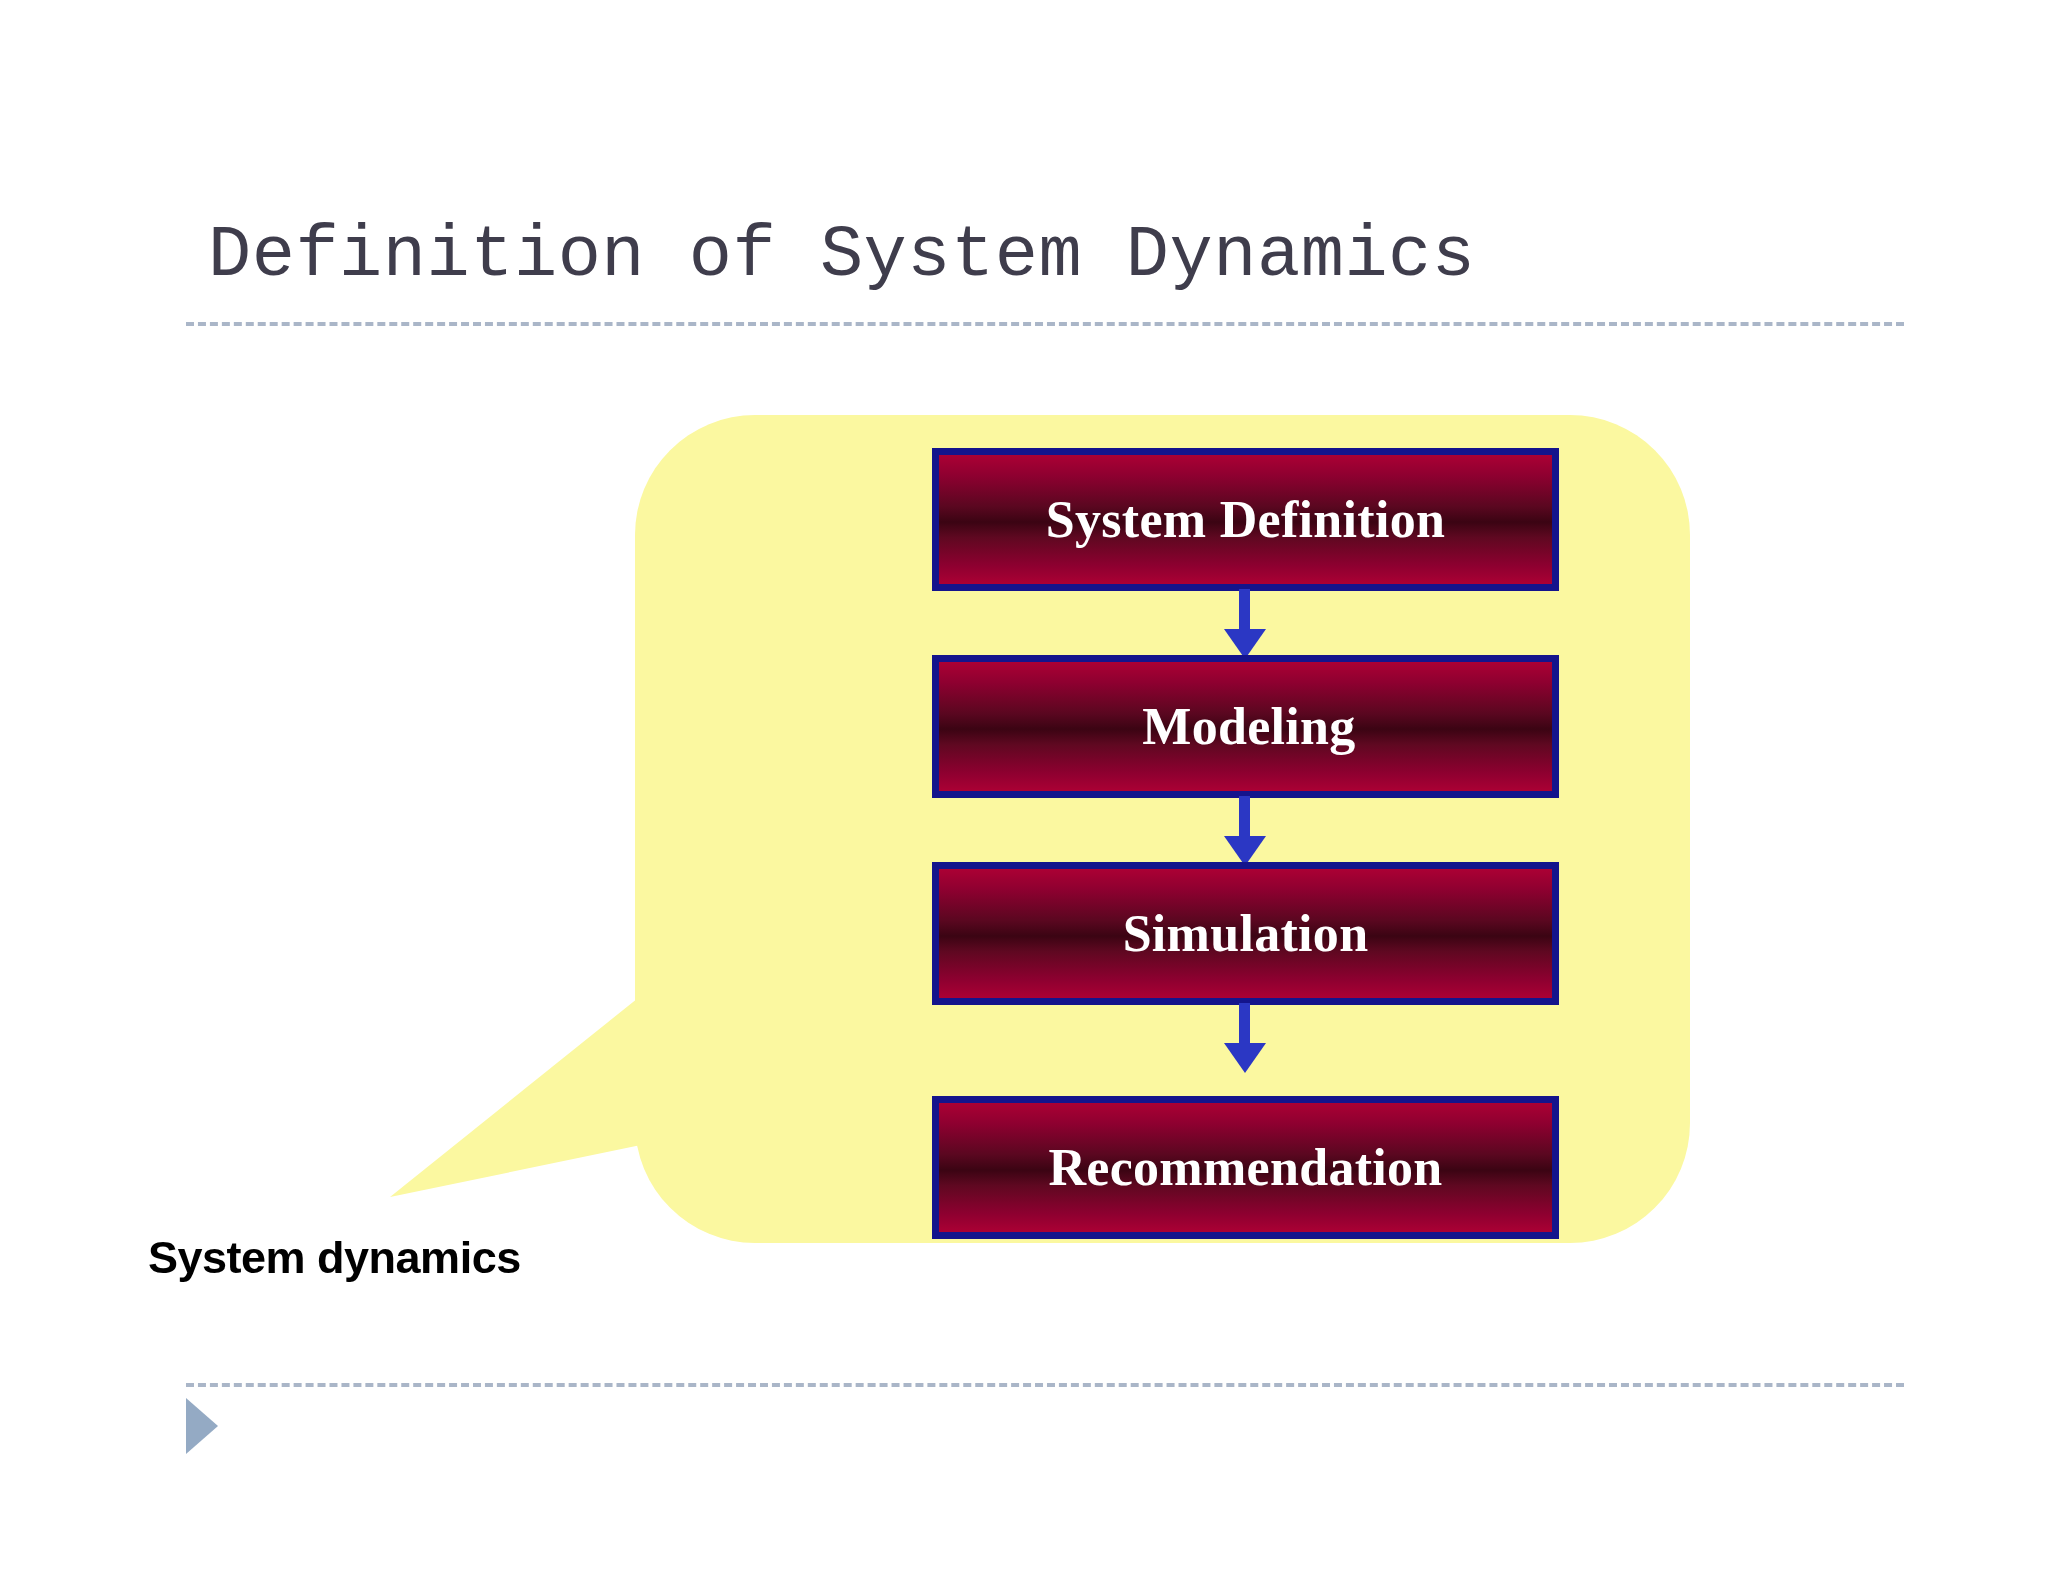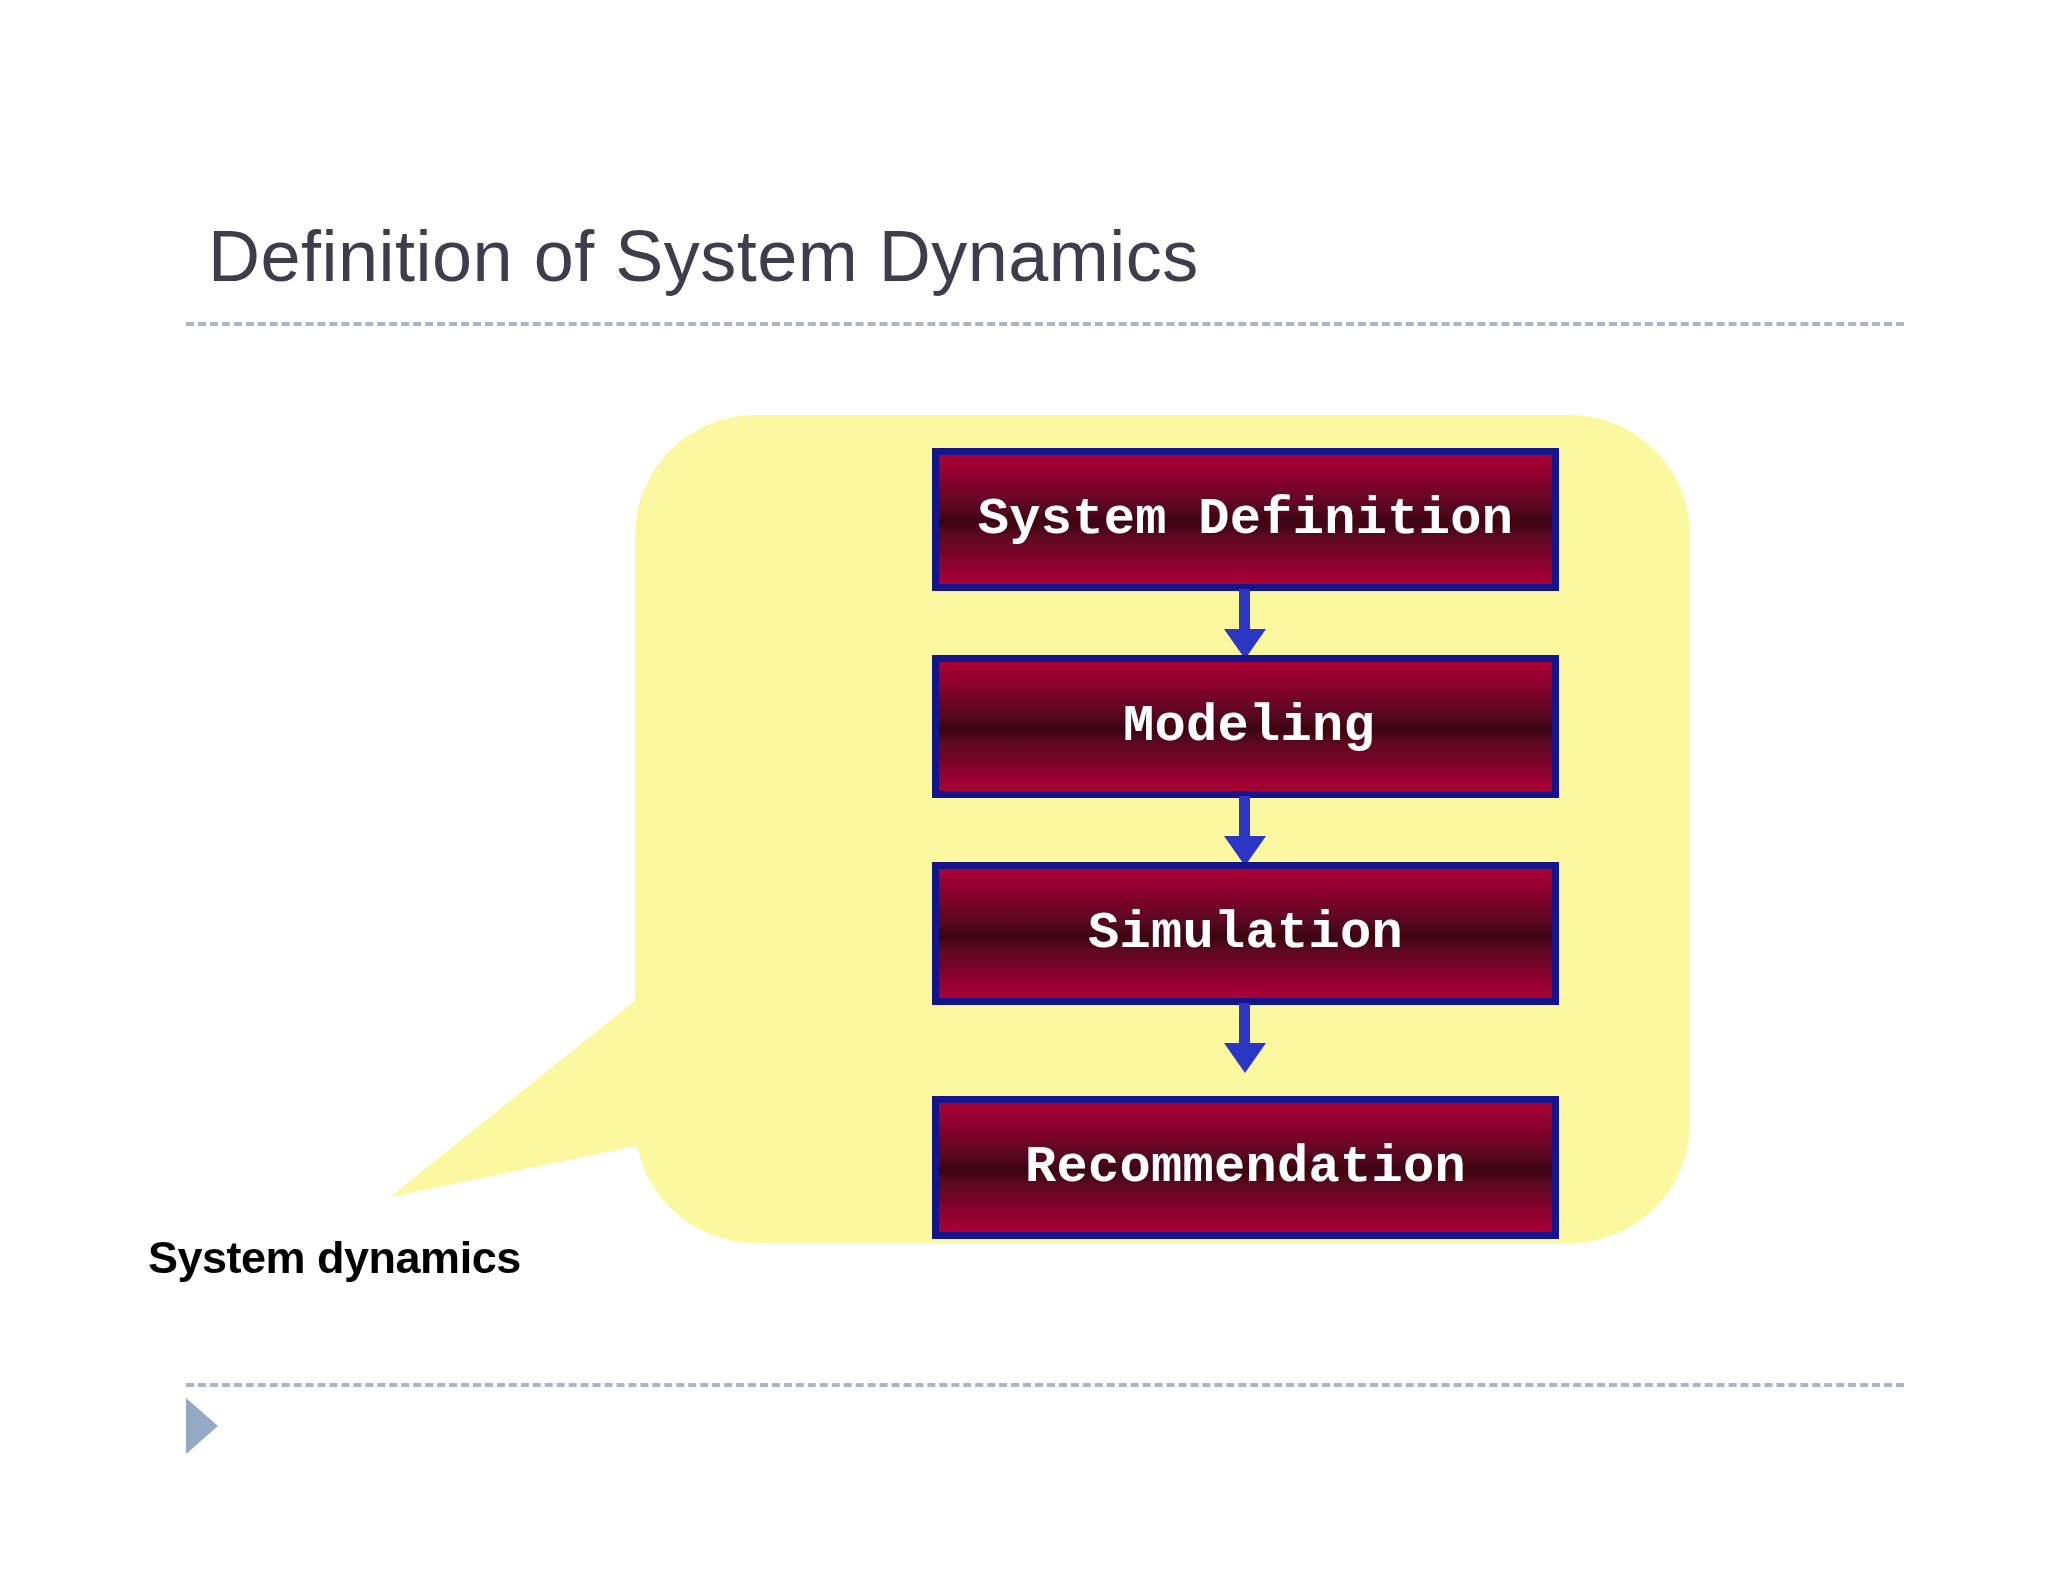--- a/index.html
+++ b/index.html
@@ -20,21 +20,21 @@
     position: absolute;
     inset: 0;
     background: #ffffff;
   }
 
   
   #slide-title {
     position: absolute;
     left: 208px;
     top: 220px;
-    font-family: Liberation Sans, sans-serif;
+    font-family: Liberation Mono, monospace;
     font-weight: 300;
     font-size: 72px;
     line-height: 1.0;
     letter-spacing: 0.5px;
     color: #3f3d4c;
     white-space: nowrap;
   }
 
   
   .rule {
@@ -86,21 +86,21 @@
                  #5a0720 40%,
                  #3b0413 52%,
                  #5f0821 64%,
                  #8e0030 86%,
                  #ab0034 100%);
     display: flex;
     align-items: center;
     justify-content: center;
   }
   .flow-box-label {
-    font-family: Liberation Mono, monospace;
+    font-family: Liberation Serif, serif;
     font-weight: bold;
     font-size: 52px;
     color: #ffffff;
     white-space: nowrap;
     letter-spacing: 0.3px;
   }
 
   #flow-box-0 { top: 0px; }
   #flow-box-1 { top: 207px; padding-left: 7px; }
   #flow-box-2 { top: 414px; }

